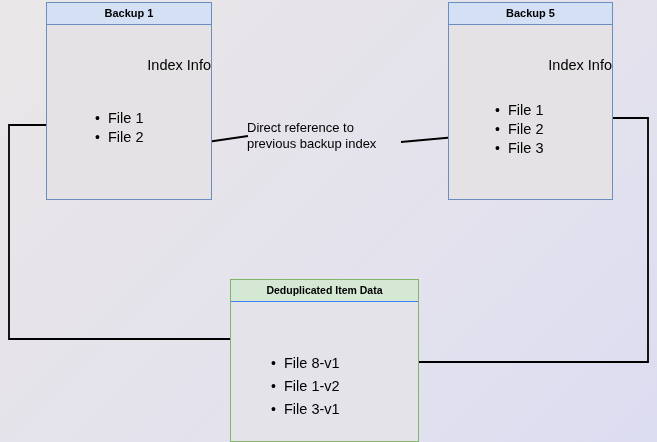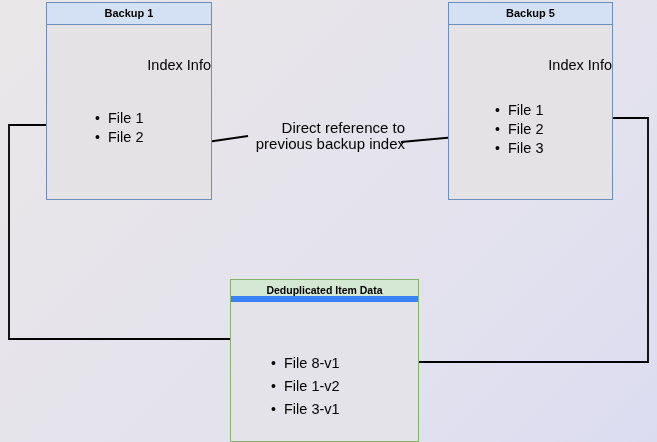--- a/index.html
+++ b/index.html
@@ -42,21 +42,21 @@
     line-height: 20px;
     text-align: center;
     font-size: 11px;
     font-weight: bold;
     color: #000000;
     background: #d4e1f5;
     border-bottom: 1px solid #6c8ebf;
   }
   .box.green .box-header {
     background: #d5e8d4;
-    border-bottom: 6px solid #3b82f6;
+    border-bottom: 1px solid #3b82f6;
     font-size: 10.5px;
   }
   .box-body {
     position: relative;
     height: calc(100% - 22px);
   }
   .index-title {
     position: absolute;
     left: 0;
     right: 0;
@@ -88,22 +88,22 @@
   #backup2 { left: 448px; top: 2px; width: 165px; height: 198px; }
   #backup2 .file-list { left: 46px; top: 76px; }
   #dedup { left: 230px; top: 279px; width: 189px; height: 163px; }
   #dedup .file-list { left: 40px; top: 50px; }
   #dedup .file-list li { line-height: 23px; }
   .center-label {
     position: absolute;
     left: 247px;
     top: 120px;
     width: 158px;
-    text-align: right;
-    font-size: 15px;
+    text-align: left;
+    font-size: 13px;
     line-height: 16px;
     color: #000000;
   }
 </style>
 </head>
 <body>
 
 <div id="canvas">
 
   <svg class="arrow-layer" viewBox="0 0 657 442" width="657" height="442" xmlns="http://www.w3.org/2000/svg">

